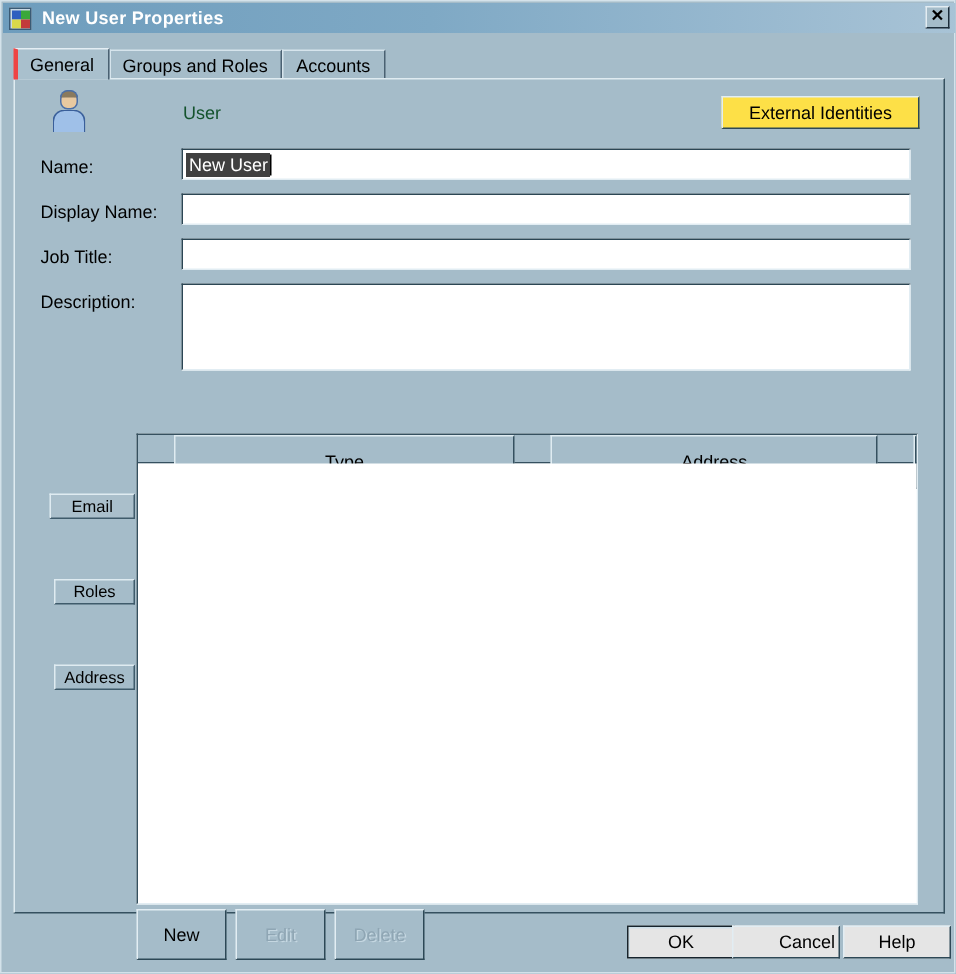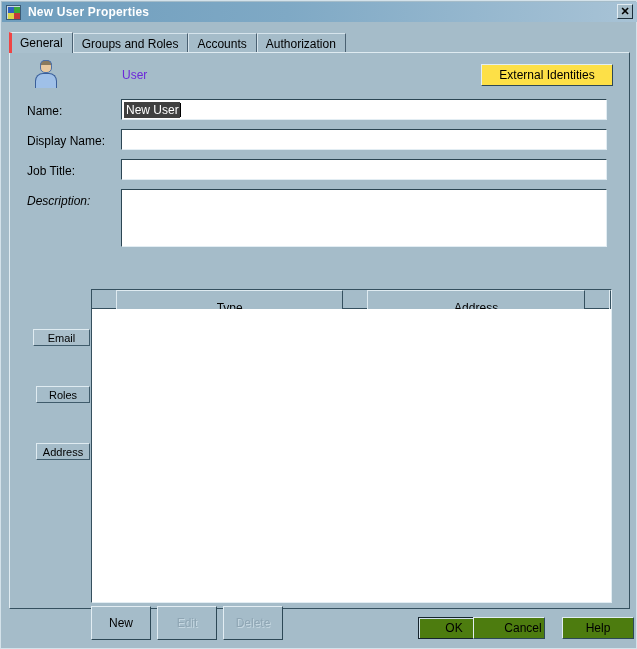--- a/index.html
+++ b/index.html
@@ -163,21 +163,21 @@
     background: #9fc0e8;
     border: 1px solid #3a5f9a;
     border-bottom: none;
     border-radius: 8px 8px 0 0;
     box-sizing: border-box;
   }
   #user-type-label {
     position: absolute;
     left: 112px; top: 15px;
     font-size: 12px;
-    color: #6d28d9;
+    color: #14532d;
   }
   #external-identities-btn {
     position: absolute;
     left: 471px; top: 11px;
     width: 132px; height: 22px;
     background: #fde047;
     border-top: 1px solid #e2edf3;
     border-left: 1px solid #e2edf3;
     border-right: 1px solid #2d4856;
     border-bottom: 1px solid #2d4856;
@@ -194,21 +194,21 @@
   
   .form-label {
     position: absolute;
     font-size: 12px;
     color: #000;
     white-space: nowrap;
   }
   #lbl-name      { left: 17px; top: 51px; }
   #lbl-display   { left: 17px; top: 81px; }
   #lbl-jobtitle  { left: 17px; top: 111px; }
-  #lbl-desc      { left: 17px; top: 141px; font-style: italic; }
+  #lbl-desc      { left: 17px; top: 141px; }
 
   .text-input {
     position: absolute;
     left: 111px;
     width: 486px;
     height: 21px;
     background: #ffffff;
     box-sizing: border-box;
     border-top: 1px solid #2c4654;
     border-left: 1px solid #2c4654;
@@ -368,39 +368,39 @@
     position: absolute;
     left: 0; top: 612px;
     width: 637px;
     height: 37px;
   }
   .dlg-btn {
     position: absolute;
     top: 4px;
     width: 72px; height: 22px;
     box-sizing: border-box;
-    background: #4d7c0f;
+    background: #e5e5e5;
     border-top: 1px solid #e2edf3;
     border-left: 1px solid #e2edf3;
     border-right: 1px solid #2d4856;
     border-bottom: 1px solid #2d4856;
     display: flex;
     align-items: center;
     justify-content: center;
     font-size: 12px;
     font-family: "Liberation Sans", sans-serif;
     color: #000;
     cursor: pointer;
   }
   .dlg-btn.default {
     border: 1px solid #16242d;
     box-shadow: inset 1px 1px 0 #cfe0e9;
   }
   #btn-ok     { left: 417px; }
-  #btn-cancel { left: 472px; padding-left: 28px; }
+  #btn-cancel { left: 487px; padding-left: 28px; }
   #btn-help   { left: 561px; }
 </style>
 </head>
 <body>
 
 <div id="window">
 
   <div id="titlebar">
     <div id="title-icon">
       <div class="q q1"></div>
@@ -409,21 +409,20 @@
         <div class="q q4"></div>
     </div>
     <div id="title-text">New User Properties</div>
     <div id="close-btn">✕</div>
   </div>
 
   <div id="tabstrip">
     <div class="tab selected">General</div>
     <div class="tab">Groups and Roles</div>
     <div class="tab">Accounts</div>
-    <div class="tab">Authorization</div>
   </div>
 
   <div id="panel">
 
     <div id="user-icon">
       <div class="body"></div>
       <div class="head"></div>
       <div class="hair"></div>
     </div>
     <div id="user-type-label">User</div>

